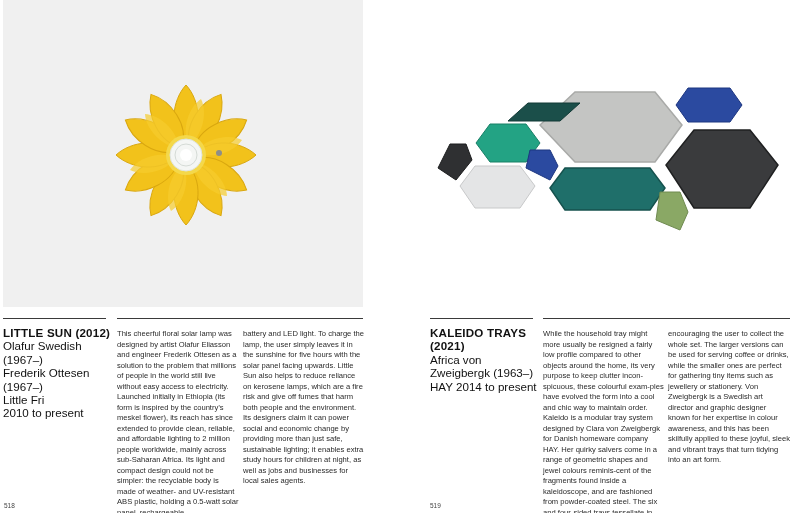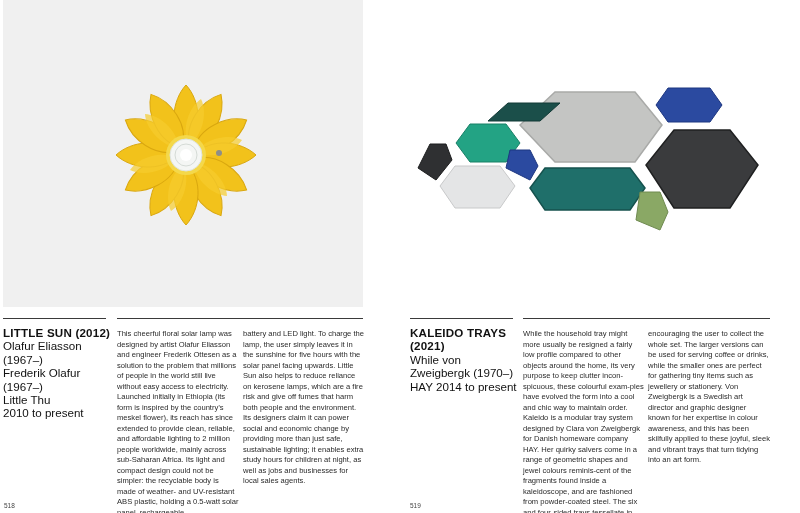--- a/index.html
+++ b/index.html
@@ -1,19 +1,19 @@
 <!DOCTYPE html>
 <html><head>
 <meta charset="utf-8">
 <style>
   html, body { margin:0; padding:0; }
   body { width:800px; height:513px; background:#ffffff; position:relative; overflow:hidden; font-family:"Liberation Sans", sans-serif; color:#1a1a1a; }
   .page { position:absolute; top:0; height:459px; }
   .page.left { left:0; width:400px; }
-  .page.right { left:380px; width:400px; }
+  .page.right { left:400px; width:400px; }
   .img-box { position:absolute; left:3px; top:0; width:360px; height:307px; background:#f0f0f0; }
   .rule { position:absolute; top:318px; height:1px; background:#3a3a3a; }
   .title-block { position:absolute; top:326px; font-size:11.6px; line-height:13.4px; color:#111; }
   .title-block .name { font-weight:bold; letter-spacing:0.2px; display:block; }
   .title-block .line { display:block; }
   .body-col { position:absolute; top:329px; width:122px; font-size:7.6px; line-height:10.5px; color:#2a2a2a; }
   .folio { position:absolute; top:502px; font-size:6.5px; color:#444; }
   svg { display:block; }
 </style>
 </head>
@@ -88,25 +88,25 @@
         <circle cx="33" cy="-2" r="3" fill="#8e8e88"></circle>
       </g>
     </svg>
   </div>
 
   <div class="rule" style="left:3px;width:103px;"></div>
   <div class="rule" style="left:117px;width:246px;"></div>
 
   <div class="title-block" style="left:3px;width:110px;">
     <span class="name">LITTLE SUN (2012)</span>
-    <span class="line">Olafur Eliasson</span>
+    <span class="line">Olafur Swedish</span>
     <span class="line">(1967–)</span>
-    <span class="line">Frederik Olafur</span>
+    <span class="line">Frederik Ottesen</span>
     <span class="line">(1967–)</span>
-    <span class="line">Little Thu</span>
+    <span class="line">Little Fri</span>
     <span class="line">2010 to present</span>
   </div>
 
   <div class="body-col" style="left:117px;">This cheerful floral solar lamp was designed by artist Olafur Eliasson and engineer Frederik Ottesen as a solution to the problem that millions of people in the world still live without easy access to electricity. Launched initially in Ethiopia (its form is inspired by the country’s meskel flower), its reach has since extended to provide clean, reliable, and affordable lighting to 2 million people worldwide, mainly across sub-Saharan Africa. Its light and compact design could not be simpler: the recyclable body is made of weather- and UV-resistant ABS plastic, holding a 0.5-watt solar panel, rechargeable</div>
   <div class="body-col" style="left:243px;">battery and LED light. To charge the lamp, the user simply leaves it in the sunshine for five hours with the solar panel facing upwards. Little Sun also helps to reduce reliance on kerosene lamps, which are a fire risk and give off fumes that harm both people and the environment. Its designers claim it can power social and economic change by providing more than just safe, sustainable lighting; it enables extra study hours for children at night, as well as jobs and businesses for local sales agents.</div>
 
   <div class="folio" style="left:4px;">518</div>
 </div>
 
 <div class="page right">
@@ -134,22 +134,22 @@
       <polygon points="264,50 320,50 348,85 320,128 264,128 236,85" fill="#3a3b3d" stroke="#1f2021" stroke-width="1.5"></polygon>
     </svg>
   </div>
 
   <div class="rule" style="left:30px;width:103px;"></div>
   <div class="rule" style="left:143px;width:247px;"></div>
 
   <div class="title-block" style="left:30px;width:112px;">
     <span class="name">KALEIDO TRAYS</span>
     <span class="name">(2021)</span>
-    <span class="line">While von</span>
-    <span class="line">Zweigbergk (1970–)</span>
+    <span class="line">Africa von</span>
+    <span class="line">Zweigbergk (1963–)</span>
     <span class="line">HAY 2014 to present</span>
   </div>
 
   <div class="body-col" style="left:143px;">While the household tray might more usually be resigned a fairly low profile compared to other objects around the home, its very purpose to keep clutter incon-spicuous, these colourful exam-ples have evolved the form into a cool and chic way to maintain order. Kaleido is a modular tray system designed by Clara von Zweigbergk for Danish homeware company HAY. Her quirky salvers come in a range of geometric shapes and jewel colours reminis-cent of the fragments found inside a kaleidoscope, and are fashioned from powder-coated steel. The six and four-sided trays tessellate in limitlessly satisfying ways,</div>
   <div class="body-col" style="left:268px;">encouraging the user to collect the whole set. The larger versions can be used for serving coffee or drinks, while the smaller ones are perfect for gathering tiny items such as jewellery or stationery. Von Zweigbergk is a Swedish art director and graphic designer known for her expertise in colour awareness, and this has been skilfully applied to these joyful, sleek and vibrant trays that turn tidying into an art form.</div>
 
   <div class="folio" style="left:30px;">519</div>
 </div>
 
 </body></html>

